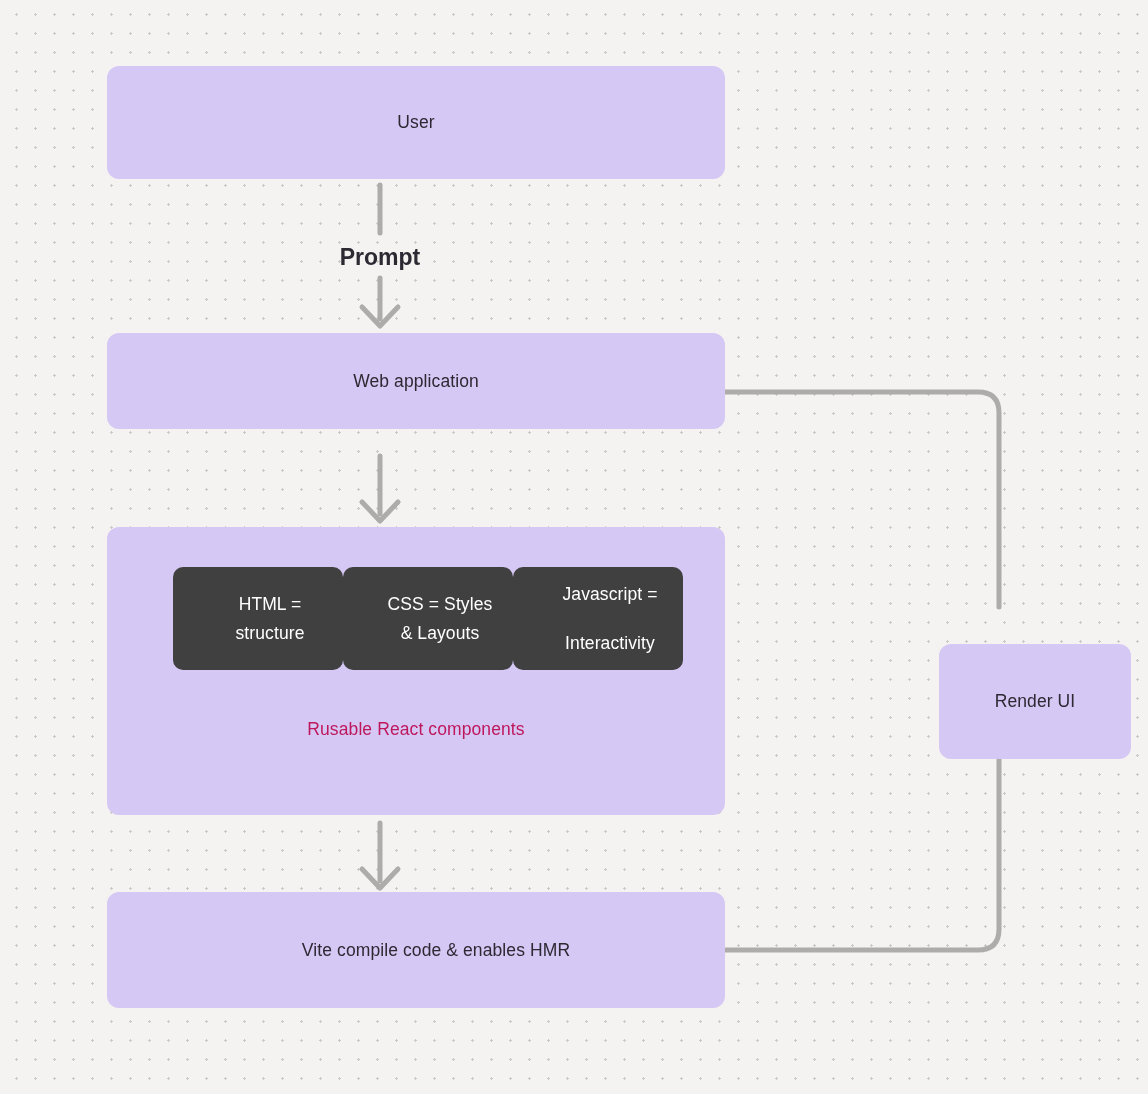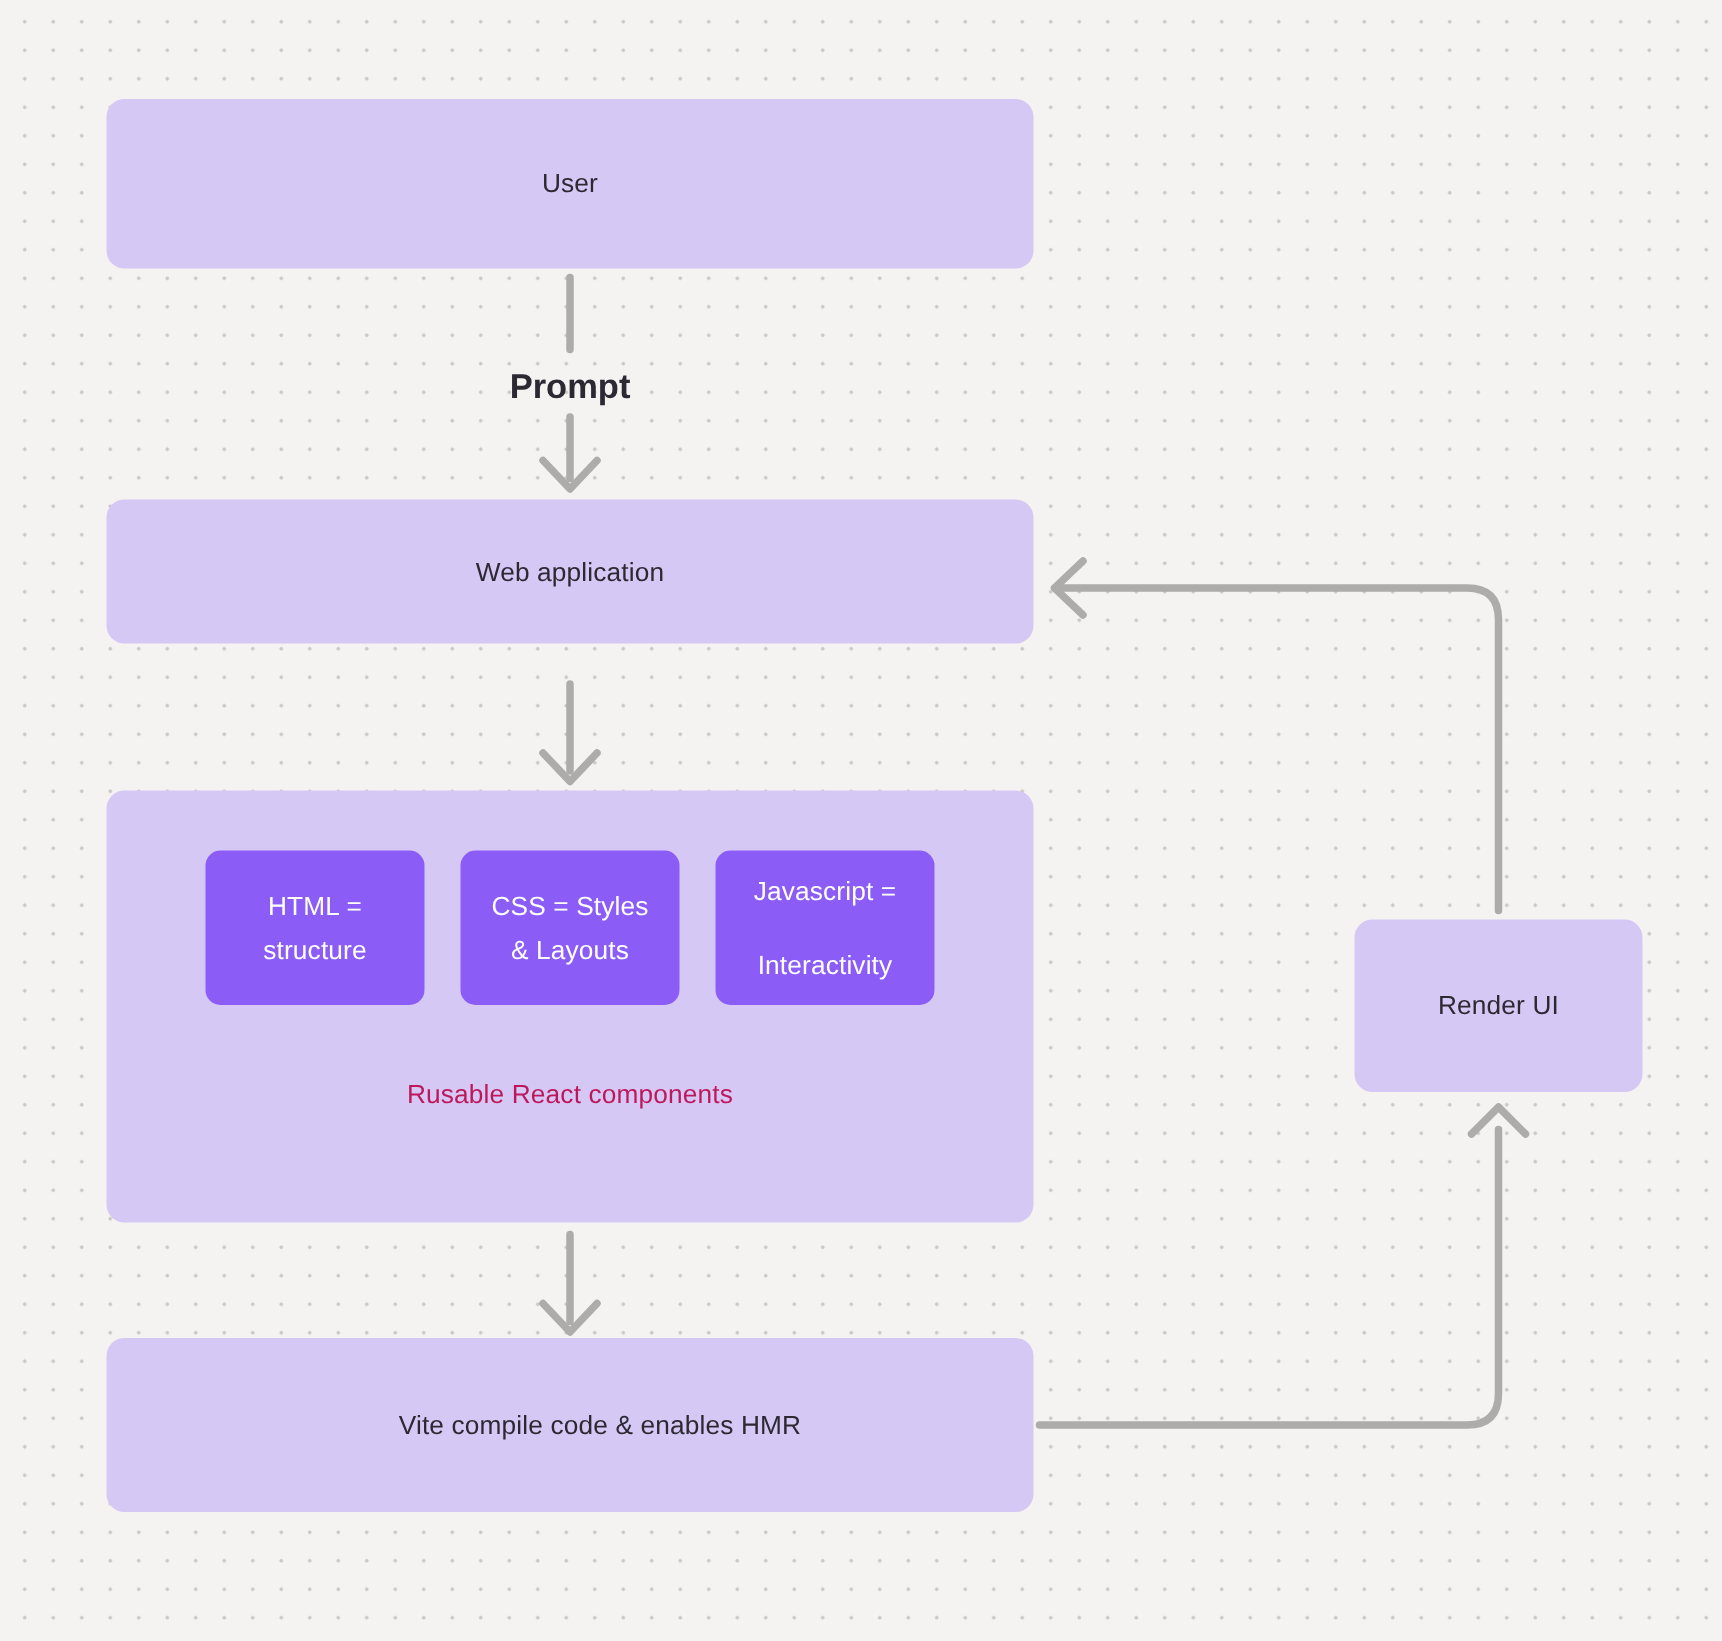--- a/index.html
+++ b/index.html
@@ -38,41 +38,43 @@
     justify-content: center;
     text-align: center;
     box-sizing: border-box;
   }
   .node-light {
     background: #d6c8f4;
     border-radius: 12px;
     color: #2c2933;
     font-size: 17.5px;
     letter-spacing: 0.1px;
+    margin-left: 36px;
   }
   .node-user            { left: 71px;  top: 66px;  width: 618px; height: 113px; }
   .node-webapp          { left: 71px;  top: 333px; width: 618px; height: 96px; }
   .node-container       { left: 71px;  top: 527px; width: 618px; height: 288px; }
   .node-vite            { left: 71px;  top: 892px; width: 618px; height: 116px; padding-left: 40px; }
-  .node-render          { left: 903px; top: 613px; width: 192px; height: 115px; }
+  .node-render          { left: 903px; top: 644px; width: 192px; height: 115px; }
   .node-accent {
     position: absolute;
     top: 40px;
     width: 146px;
     height: 103px;
-    background: #8b5cf6;
+    background: #404040;
     border-radius: 10px;
     color: #ffffff;
     font-size: 17.5px;
     line-height: 29px;
     display: flex;
     flex-direction: column;
     align-items: center;
     justify-content: center;
     text-align: center;
+    padding-left: 24px;
   }
   .accent-html { left: 66px; }
   .accent-css  { left: 236px; text-align: center; }
   .accent-js   { left: 406px; gap: 20px; }
   .container-caption {
     position: absolute;
     left: 0;
     top: 192px;
     width: 618px;
     text-align: center;

